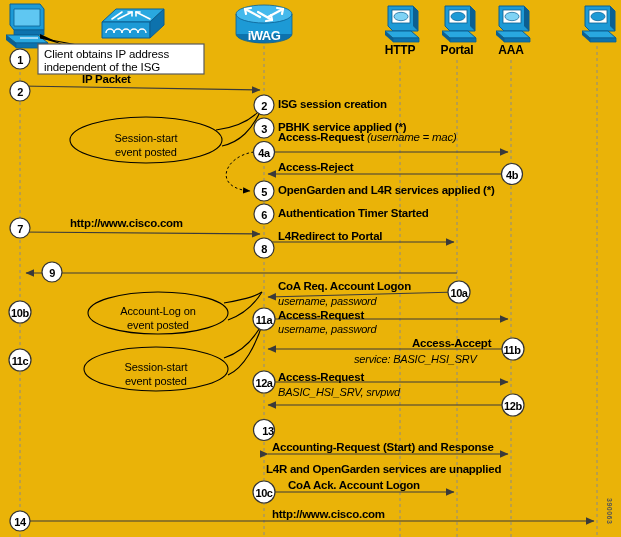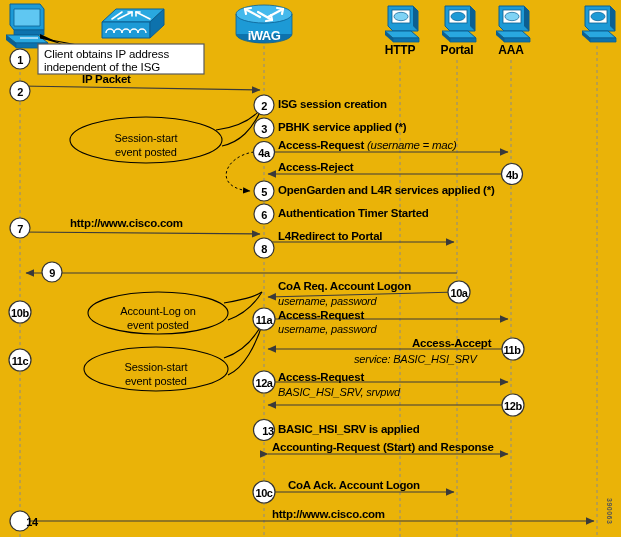--- a/index.html
+++ b/index.html
@@ -304,29 +304,29 @@
   <div class="step-num" style="left:42px;  top:268px; width:20px;">9</div>
   <div class="step-num" style="left:448px; top:288px; width:22px;">10a</div>
   <div class="step-num" style="left:9px;   top:308px; width:22px;">10b</div>
   <div class="step-num" style="left:253px; top:315px; width:22px;">11a</div>
   <div class="step-num" style="left:502px; top:345px; width:20px;">11b</div>
   <div class="step-num" style="left:9px;   top:356px; width:22px;">11c</div>
   <div class="step-num" style="left:253px; top:378px; width:22px;">12a</div>
   <div class="step-num" style="left:502px; top:401px; width:22px;">12b</div>
   <div class="step-num" style="left:253px; top:426px; width:30px;">13</div>
   <div class="step-num" style="left:253px; top:488px; width:22px;">10c</div>
-  <div class="step-num" style="left:10px;  top:517px; width:20px;padding-left:12px;">14</div>
+  <div class="step-num" style="left:10px;  top:517px; width:20px;">14</div>
 
   <div class="lbl msg" style="left:82px; top:74px;">IP Packet</div>
 
   <div class="lbl msg" style="left:278px; top:99px;">ISG session creation</div>
 
   <div class="lbl msg" style="left:278px; top:122px;">PBHK service applied (*)</div>
 
-  <div class="lbl msg msg-mixed" style="left:278px; top:140px;">
+  <div class="lbl msg msg-mixed" style="left:278px; top:132px;">
     <span>Access-Request </span><i>(username = mac)</i>
   </div>
 
   <div class="lbl msg" style="left:278px; top:162px;">Access-Reject</div>
 
   <div class="lbl msg" style="left:278px; top:185px;">OpenGarden and L4R services applied (*)</div>
 
   <div class="lbl msg" style="left:278px; top:208px;">Authentication Timer Started</div>
 
   <div class="lbl msg" style="left:70px; top:218px;">http://www.cisco.com</div>
@@ -339,24 +339,24 @@
 
   <div class="lbl msg" style="left:278px; top:310px;">Access-Request</div>
   <div class="lbl msg-sub" style="left:278px; top:324px;">username, password</div>
 
   <div class="lbl msg" style="left:412px; top:338px;">Access-Accept</div>
   <div class="lbl msg-sub" style="left:354px; top:354px;">service: BASIC_HSI_SRV</div>
 
   <div class="lbl msg" style="left:278px; top:372px;">Access-Request</div>
   <div class="lbl msg-sub" style="left:278px; top:387px;">BASIC_HSI_SRV, srvpwd</div>
 
-  <div class="lbl msg" style="left:278px; top:424px;">BASIC_HSI_SRV is applied</div>
 
   <div class="lbl msg" style="left:272px; top:442px;">Accounting-Request (Start) and Response</div>
 
+  <div class="lbl msg" style="left:266px; top:464px;">L4R and OpenGarden services are unapplied</div>
 
   <div class="lbl msg" style="left:288px; top:480px;">CoA Ack. Account Logon</div>
 
   <div class="lbl msg" style="left:272px; top:509px;">http://www.cisco.com</div>
 
   <div class="fig-id" style="left:613px; top:498px;">390063</div>
 
 </div>
 
 </body></html>

